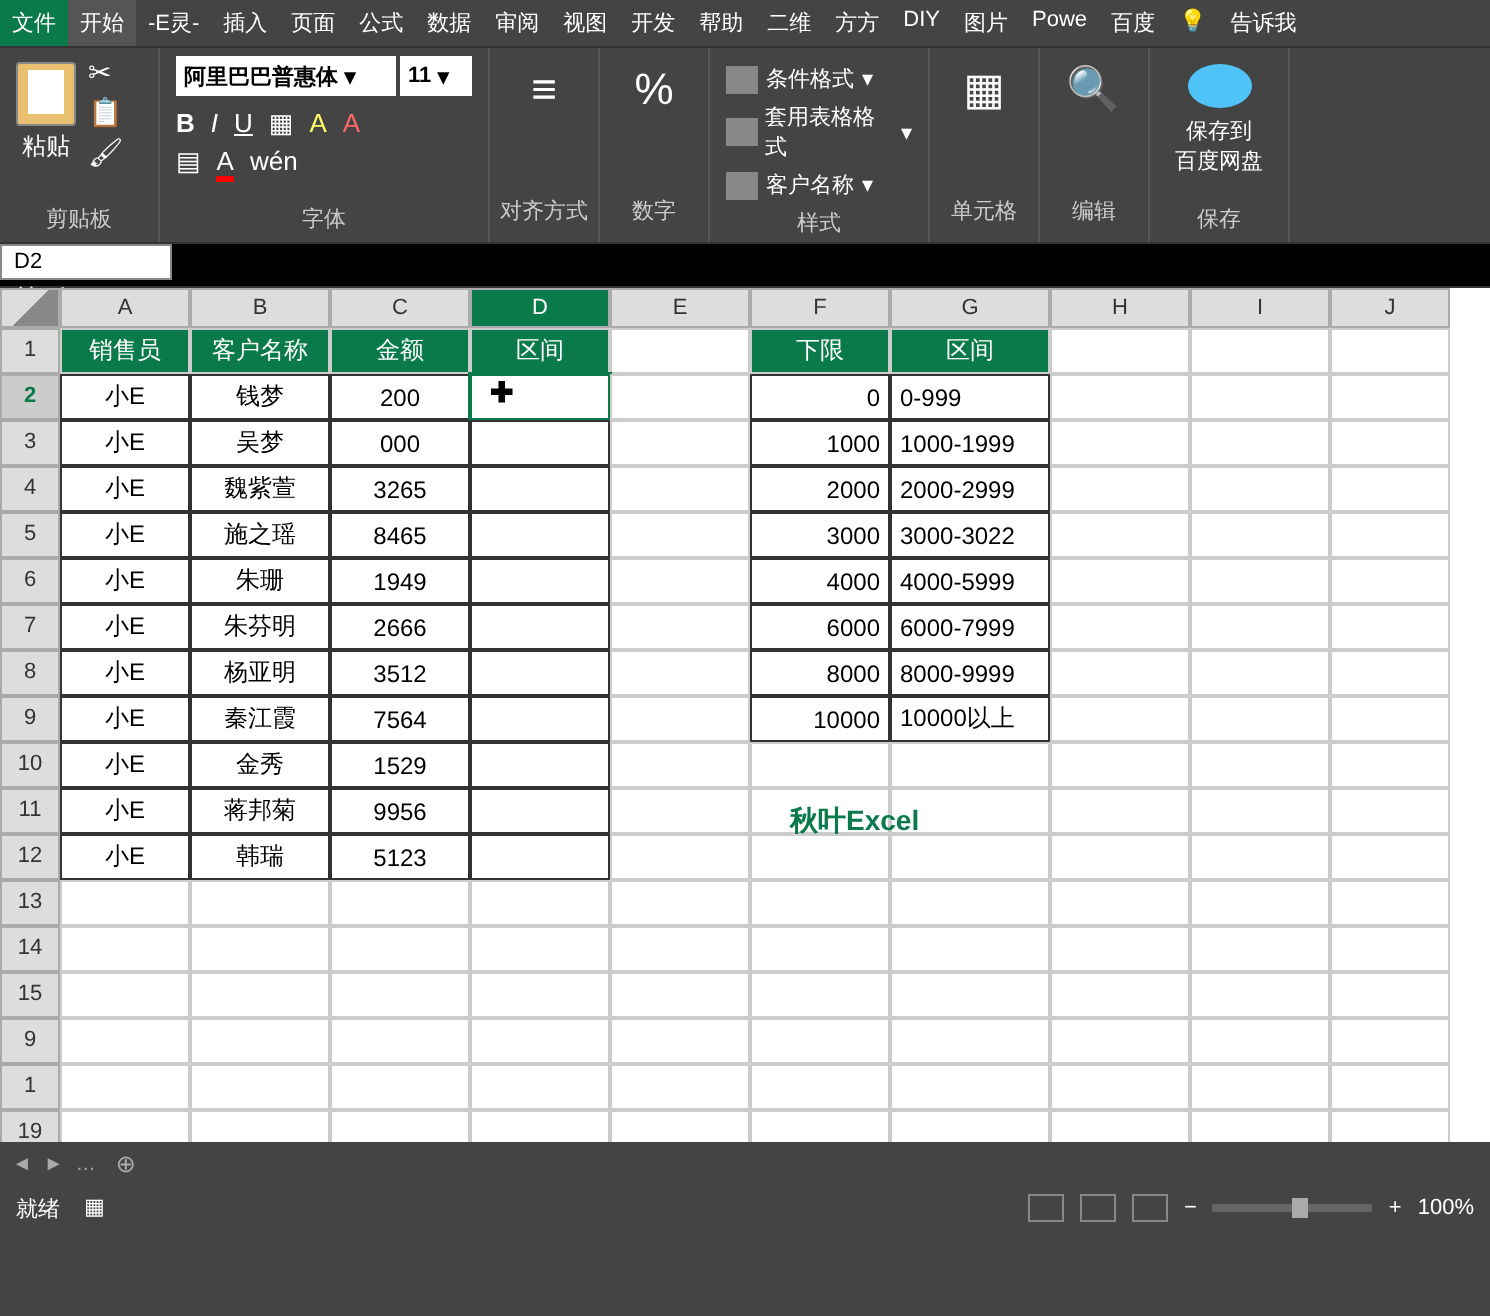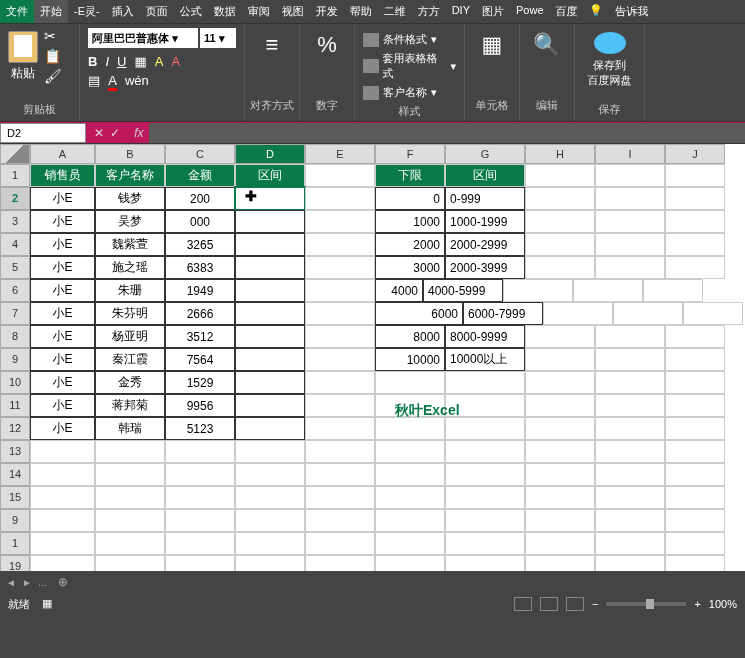--- a/index.html
+++ b/index.html
@@ -34,21 +34,21 @@
 .big-icon { font-size: 22px; }
 
 .styles-group { width: 110px; }
 .style-row { display: flex; align-items: center; gap: 4px; font-size: 11px; margin: 4px 0; }
 .style-icon { width: 16px; height: 14px; background: #888; }
 
 .save-group { width: 70px; align-items: center; }
 .cloud-icon { width: 32px; height: 22px; border-radius: 50%; background: #4fc3f7; margin: 4px auto; }
 
 
-.fbar { display: flex; height: 22px; background: #be185d; border-bottom: 1px solid #333; align-items: center; }
+.fbar { display: flex; height: 22px; background: #000000; border-bottom: 1px solid #333; align-items: flex-start; flex-direction: column; }
 .namebox { width: 86px; height: 20px; background: #fff; color: #000; padding: 2px 6px; font-size: 11px; border: 1px solid #888; }
 .fbar-btns { display: flex; gap: 6px; padding: 0 8px; color: #ddd; font-size: 12px; }
 .fx { font-style: italic; color: #ccc; padding: 0 6px; }
 .formula-input { flex: 1; height: 20px; background: #5a5a5a; color: #fff; border: none; }
 
 
 .grid-area { position: relative; height: 427px; background: #fff; color: #000; overflow: hidden; }
 .selall { position: absolute; left: 0; top: 0; width: 30px; height: 20px; background: linear-gradient(135deg, #ddd 50%, #888 50%); border: 1px solid #aaa; }
 .colheads { position: absolute; left: 30px; top: 0; height: 20px; display: flex; }
 .ch { height: 20px; background: #ddd; border: 1px solid #aaa; text-align: center; font-size: 11px; color: #333; line-height: 18px; }
@@ -126,20 +126,21 @@
         <span class="fb">▦</span>
         <span class="fb" style="color:#ff6">A</span>
         <span class="fb" style="color:#f66">A</span>
       </div>
       <div class="font-row2" style="margin-top:4px">
         <span class="fb">▤</span>
         <span class="fb"><span style="border-bottom:3px solid red">A</span></span>
         <span class="fb">wén</span>
       </div>
     </div>
+    <div class="group-label">字体</div>
   </div>
 
   <div class="group simple-group">
     <span class="big-icon">≡</span>
     <div class="group-label">对齐方式</div>
   </div>
 
   <div class="group simple-group">
     <span class="big-icon">%</span>
     <div class="group-label">数字</div>
@@ -275,48 +276,48 @@
         <div class="cell " style="width: 70px;"></div>
         <div class="cell bord r" style="width: 70px;">2000</div>
         <div class="cell bord" style="width: 80px;">2000-2999</div>
         <div class="cell " style="width: 70px;"></div>
         <div class="cell " style="width: 70px;"></div>
         <div class="cell " style="width: 60px;"></div>
       </div>
       <div class="row">
         <div class="cell bord c" style="width: 65px;">小E</div>
         <div class="cell bord c" style="width: 70px;">施之瑶</div>
-        <div class="cell bord c" style="width: 70px;">6383</div>
+        <div class="cell bord c" style="width: 70px;">8465</div>
         <div class="cell bord c" style="width: 70px;"></div>
         <div class="cell " style="width: 70px;"></div>
         <div class="cell bord r" style="width: 70px;">3000</div>
-        <div class="cell bord" style="width: 80px;">2000-3999</div>
+        <div class="cell bord" style="width: 80px;">3000-3022</div>
         <div class="cell " style="width: 70px;"></div>
         <div class="cell " style="width: 70px;"></div>
         <div class="cell " style="width: 60px;"></div>
       </div>
       <div class="row">
         <div class="cell bord c" style="width: 65px;">小E</div>
         <div class="cell bord c" style="width: 70px;">朱珊</div>
         <div class="cell bord c" style="width: 70px;">1949</div>
         <div class="cell bord c" style="width: 70px;"></div>
         <div class="cell " style="width: 70px;"></div>
-        <div class="cell bord r" style="width: 48px;">4000</div>
+        <div class="cell bord r" style="width: 70px;">4000</div>
         <div class="cell bord" style="width: 80px;">4000-5999</div>
         <div class="cell " style="width: 70px;"></div>
         <div class="cell " style="width: 70px;"></div>
         <div class="cell " style="width: 60px;"></div>
       </div>
       <div class="row">
         <div class="cell bord c" style="width: 65px;">小E</div>
         <div class="cell bord c" style="width: 70px;">朱芬明</div>
         <div class="cell bord c" style="width: 70px;">2666</div>
         <div class="cell bord c" style="width: 70px;"></div>
         <div class="cell " style="width: 70px;"></div>
-        <div class="cell bord r" style="width: 88px;">6000</div>
+        <div class="cell bord r" style="width: 70px;">6000</div>
         <div class="cell bord" style="width: 80px;">6000-7999</div>
         <div class="cell " style="width: 70px;"></div>
         <div class="cell " style="width: 70px;"></div>
         <div class="cell " style="width: 60px;"></div>
       </div>
       <div class="row">
         <div class="cell bord c" style="width: 65px;">小E</div>
         <div class="cell bord c" style="width: 70px;">杨亚明</div>
         <div class="cell bord c" style="width: 70px;">3512</div>
         <div class="cell bord c" style="width: 70px;"></div>

